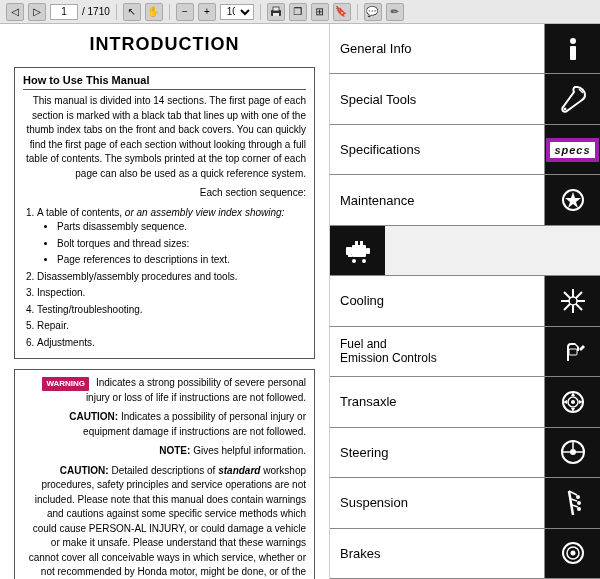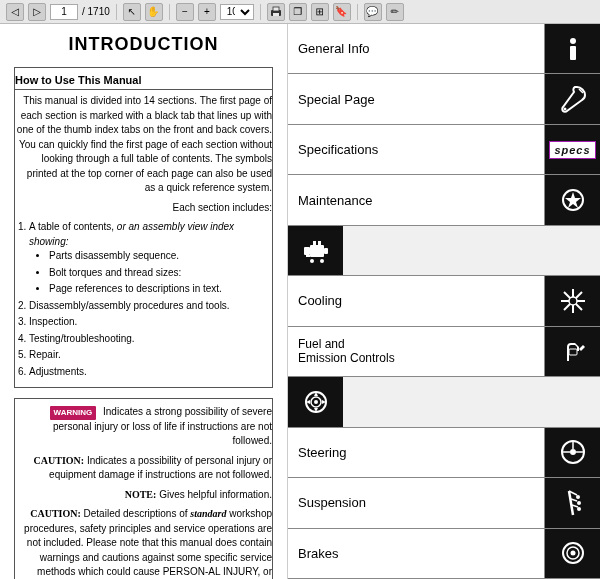--- a/index.html
+++ b/index.html
@@ -62,40 +62,40 @@
 
     
     .main {
       display: flex;
       flex: 1;
       overflow: hidden;
     }
 
     
     .left-panel {
-      width: 288px;
+      width: 330px;
       flex-shrink: 0;
       padding: 10px 14px;
       overflow-y: auto;
       border-right: 1px solid #ccc;
       background: #fff;
     }
 
     .page-title {
       text-align: center;
       font-size: 18px;
       font-weight: bold;
       margin-bottom: 12px;
       letter-spacing: 1px;
     }
 
     .section-box {
       border: 1px solid #555;
       margin-bottom: 10px;
-      padding: 6px 0;
+      padding: 6px 8px;
     }
 
     .section-title {
       font-size: 11px;
       font-weight: bold;
       margin-bottom: 4px;
       border-bottom: 1px solid #555;
       padding-bottom: 3px;
     }
 
@@ -134,21 +134,20 @@
       border-radius: 1px;
     }
 
     .warning-text {
       font-size: 10px;
       margin-bottom: 5px;
     }
 
     .bold-word {
       font-weight: bold;
-      font-family: Liberation Serif, serif;
     }
 
     .italic-word {
       font-style: italic;
     }
 
     
     .right-panel {
       flex: 1;
       background: #f0f0f0;
@@ -187,21 +186,21 @@
       font-size: 20px;
     }
 
     .specs-badge {
       background: #fff;
       color: #111;
       font-weight: bold;
       font-size: 11px;
       font-style: italic;
       padding: 2px 4px;
-      border: 1px solid #a21caf;
+      border: 4px solid #a21caf;
       letter-spacing: 1px;
     }
 
     
     .icon-svg {
       width: 32px;
       height: 32px;
       fill: #fff;
     }
   </style>
@@ -244,21 +243,21 @@
 <div class="main">
 
   <div class="left-panel">
 
     <div class="page-title">INTRODUCTION</div>
 
     <div class="section-box">
       <div class="section-title">How to Use This Manual</div>
       <div class="section-content">
         <p>This manual is divided into 14 sections. The first page of each section is marked with a black tab that lines up with one of the thumb index tabs on the front and back covers. You can quickly find the first page of each section without looking through a full table of contents. The symbols printed at the top corner of each page can also be used as a quick reference system.</p>
-        <p>Each section includes:</p>
+        <p>Each section sequence:</p>
         <ol>
           <li>A table of contents, <span class="italic-word">or an assembly view index showing:</span>
             <ul>
               <li>Parts disassembly sequence.</li>
               <li>Bolt torques and thread sizes:</li>
               <li>Page references to descriptions in text.</li>
             </ul>
           </li>
           <li>Disassembly/assembly procedures and tools.</li>
           <li>Inspection.</li>
@@ -298,21 +297,21 @@
       <div class="index-label">General Info</div>
       <div class="index-icon">
         <svg class="icon-svg" viewBox="0 0 32 32">
             <circle cx="16" cy="8" r="3" fill="#fff"></circle>
             <rect x="13" y="13" width="6" height="14" rx="1" fill="#fff"></rect>
           </svg>
       </div>
     </div>
 
     <div class="index-item">
-      <div class="index-label">Special Page</div>
+      <div class="index-label">Special Tools</div>
       <div class="index-icon">
         <svg class="icon-svg" viewBox="0 0 32 32">
           <path d="M20 4 C24 4 28 8 28 12 C28 14 27 16 25 17 L10 28 C9 29 7 29 6 28 C5 27 5 25 6 24 L17 9 C16 7 16 5 18 4 Z" fill="none" stroke="#fff" stroke-width="2"></path>
           <circle cx="8" cy="26" r="1.5" fill="#fff"></circle>
           <line x1="22" y1="6" x2="26" y2="10" stroke="#fff" stroke-width="1.5"></line>
         </svg>
       </div>
     </div>
 
     <div class="index-item">
@@ -365,20 +364,21 @@
       <div class="index-icon">
         <svg class="icon-svg" viewBox="0 0 32 32">
           <path d="M10 26 L10 12 Q10 8 14 8 L18 8 L22 12 L22 16 L20 16 L20 12 L18 10 L14 10 Q12 10 12 12 L12 26 Z" fill="#fff"></path>
           <rect x="12" y="14" width="8" height="6" rx="1" fill="#111" stroke="#fff" stroke-width="1"></rect>
           <path d="M22 14 L26 10 L28 12 L24 16" fill="#fff"></path>
         </svg>
       </div>
     </div>
 
     <div class="index-item">
+      <div class="index-label">Transaxle</div>
       <div class="index-icon">
         <svg class="icon-svg" viewBox="0 0 32 32">
           <circle cx="16" cy="16" r="10" fill="none" stroke="#fff" stroke-width="2"></circle>
           <circle cx="16" cy="16" r="5" fill="none" stroke="#fff" stroke-width="1.5"></circle>
           <circle cx="16" cy="16" r="2" fill="#fff"></circle>
           <path d="M16 6 L18 10 L14 10 Z" fill="#fff"></path>
           <path d="M16 26 L18 22 L14 22 Z" fill="#fff"></path>
           <path d="M6 16 L10 14 L10 18 Z" fill="#fff"></path>
           <path d="M26 16 L22 14 L22 18 Z" fill="#fff"></path>
         </svg>

